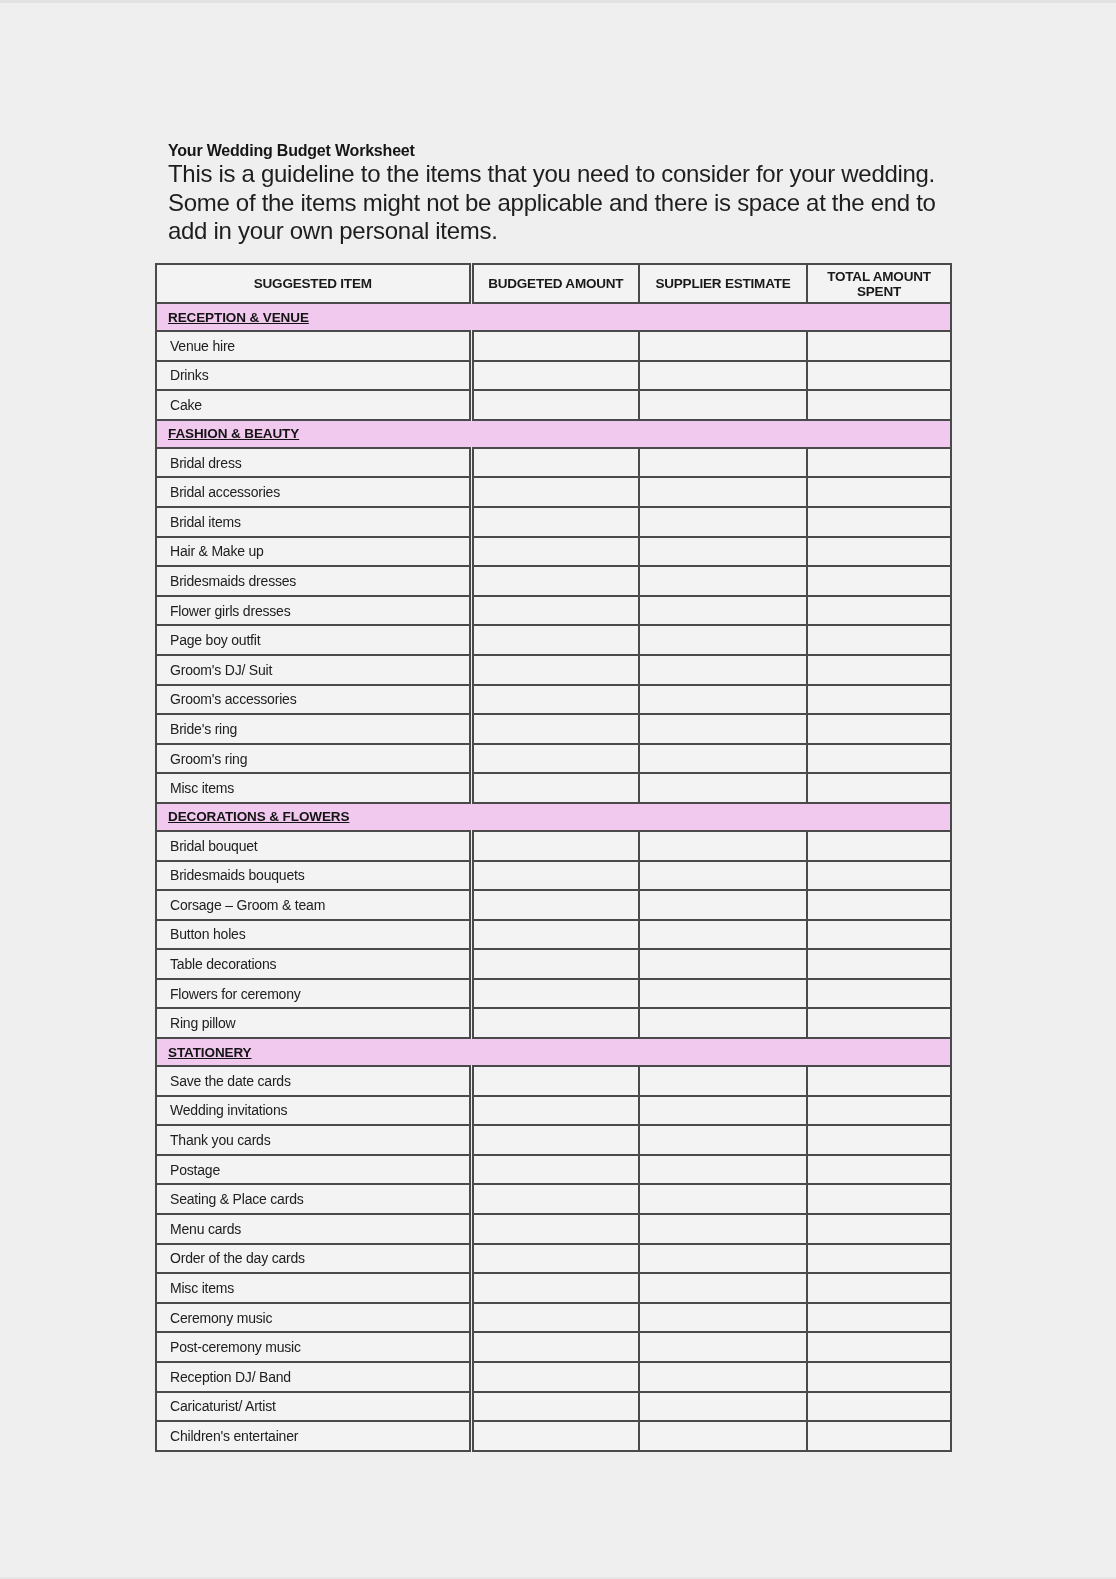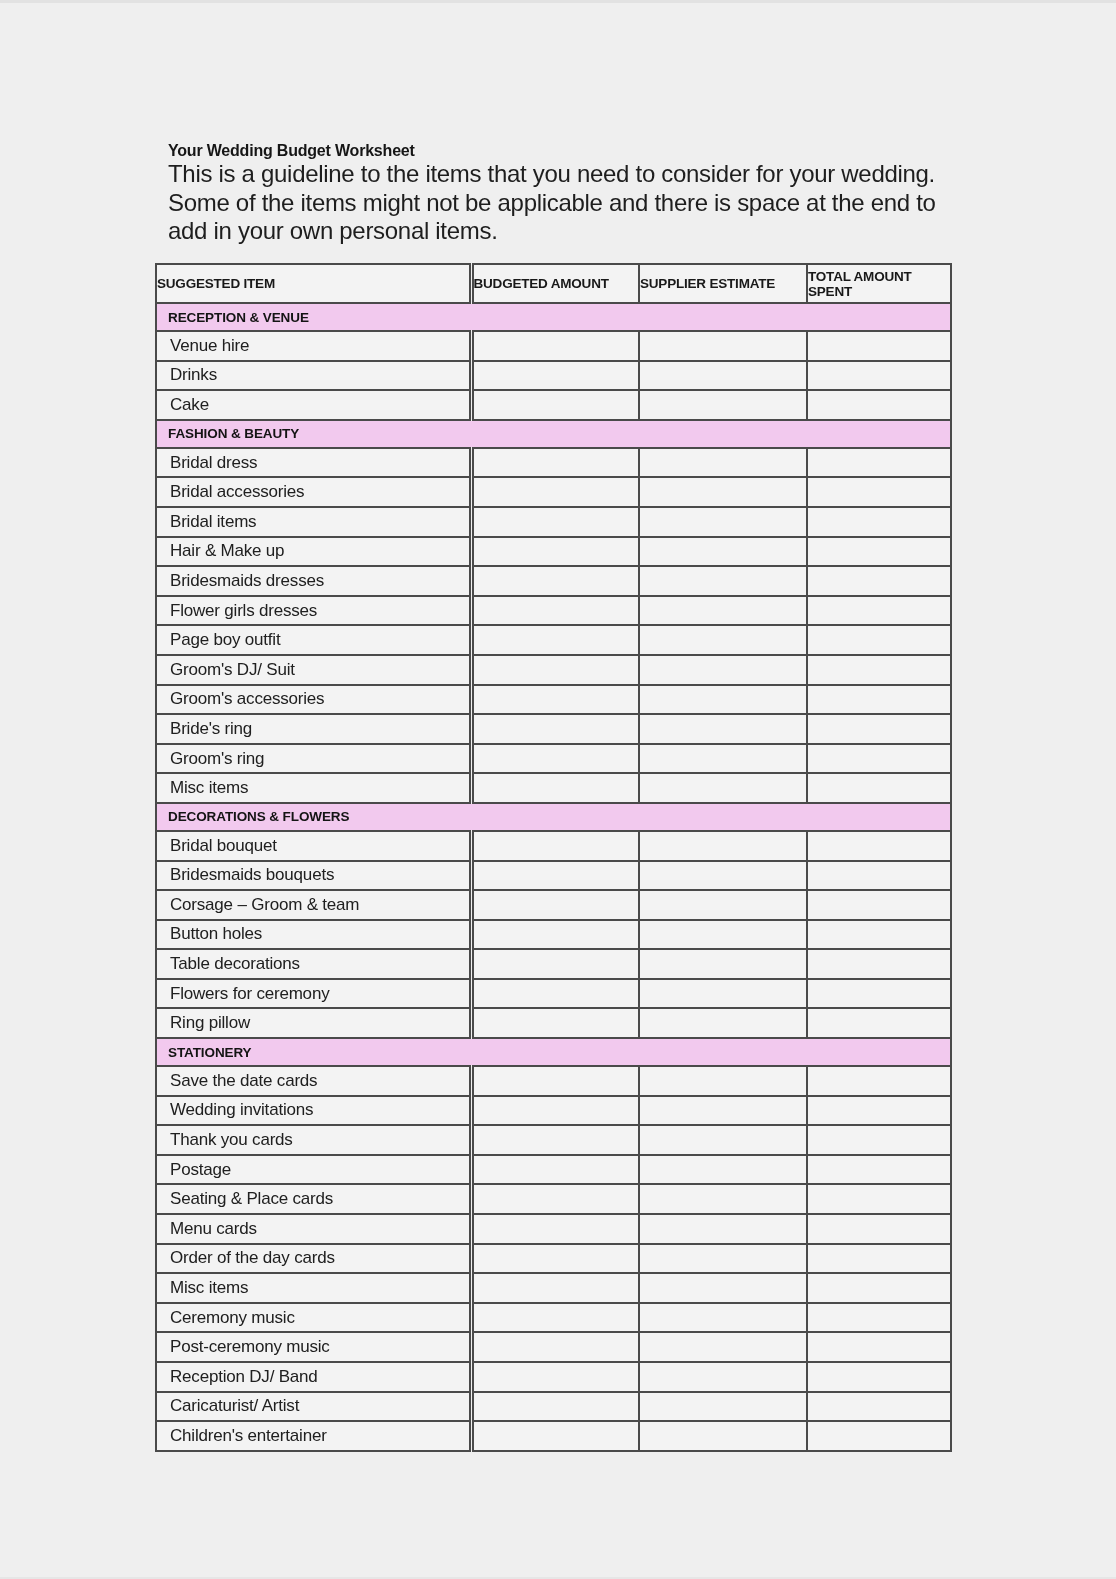--- a/index.html
+++ b/index.html
@@ -42,46 +42,47 @@
   table.budget th, table.budget td {
     border: 2px solid #4a4a4a;
     background: #f3f3f3;
     font-size: 13.5px;
     padding: 0;
     overflow: hidden;
   }
   table.budget th {
     height: 37px;
     font-weight: 700;
-    text-align: left;
+    text-align: center;
     vertical-align: middle;
     line-height: 15px;
     letter-spacing: -0.2px;
     color: #191919;
   }
   table.budget td.item-cell {
     height: 27.6px;
     padding-left: 13px;
-    font-size: 17px;
+    font-size: 14px;
     letter-spacing: -0.2px;
     vertical-align: middle;
     color: #202020;
   }
   table.budget .dbl {
     border-right: 5px double #4a4a4a;
   }
   table.budget td.section-cell {
     height: 26px;
     background: #f2c9ee;
     font-weight: 700;
     font-size: 13.5px;
     padding-left: 11px;
     vertical-align: middle;
     color: #141414;
     letter-spacing: -0.1px;
+    text-decoration: underline;
   }
   table.budget td.blank-cell { height: 27.6px; }
 </style>
 </head>
 <body>
 
 <div class="scan-edge-top"></div>
 <div class="scan-edge-bottom"></div>
 
 <h1 class="doc-title">Your Wedding Budget Worksheet</h1>

